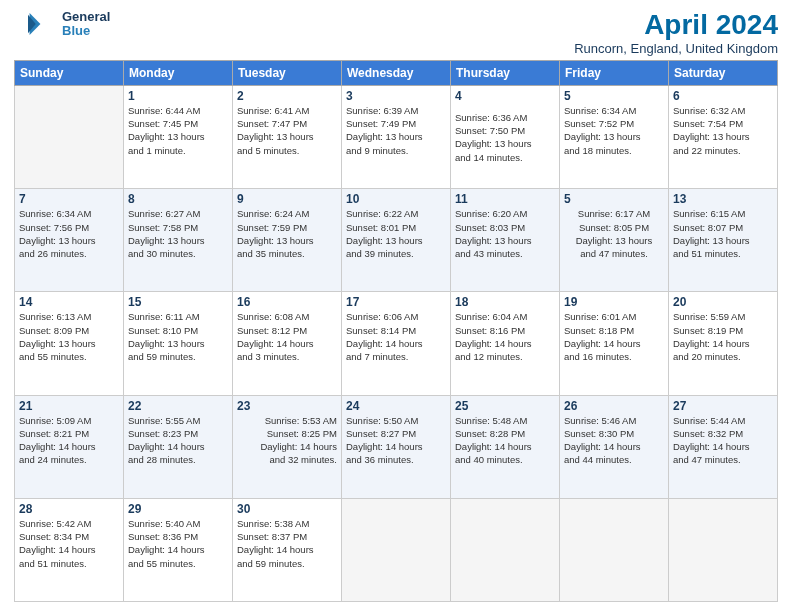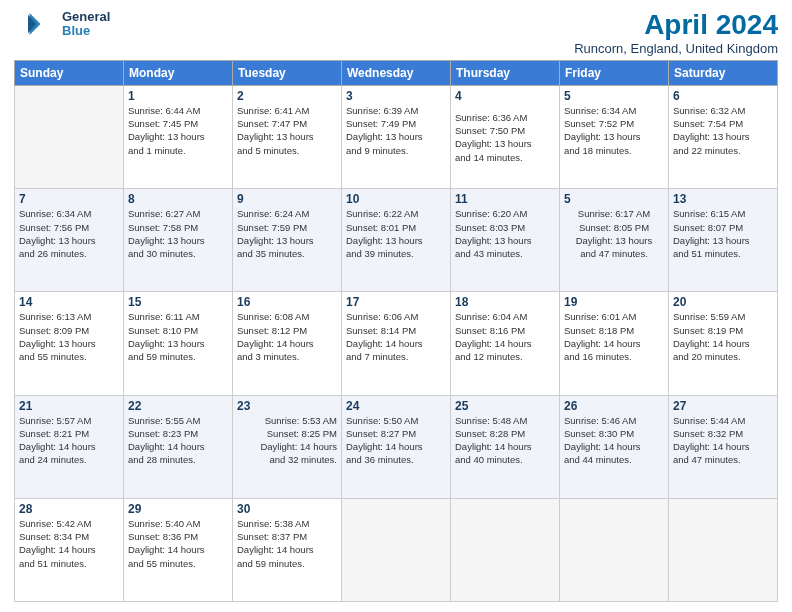--- a/index.html
+++ b/index.html
@@ -271,21 +271,21 @@
             <div class="day-num">20</div>
             <div class="day-info" style="white-space: pre-line;">Sunrise: 5:59 AM
 Sunset: 8:19 PM
 Daylight: 14 hours
 and 20 minutes.</div>
           </td>
         </tr>
         <tr class="row-alt">
           <td>
             <div class="day-num">21</div>
-            <div class="day-info" style="white-space: pre-line;">Sunrise: 5:57 AM
+            <div class="day-info" style="white-space: pre-line;">Sunrise: 5:09 AM
 Sunset: 8:21 PM
 Daylight: 14 hours
 and 24 minutes.</div>
           </td>
           <td>
             <div class="day-num">22</div>
             <div class="day-info" style="white-space: pre-line;">Sunrise: 5:55 AM
 Sunset: 8:23 PM
 Daylight: 14 hours
 and 28 minutes.</div>

